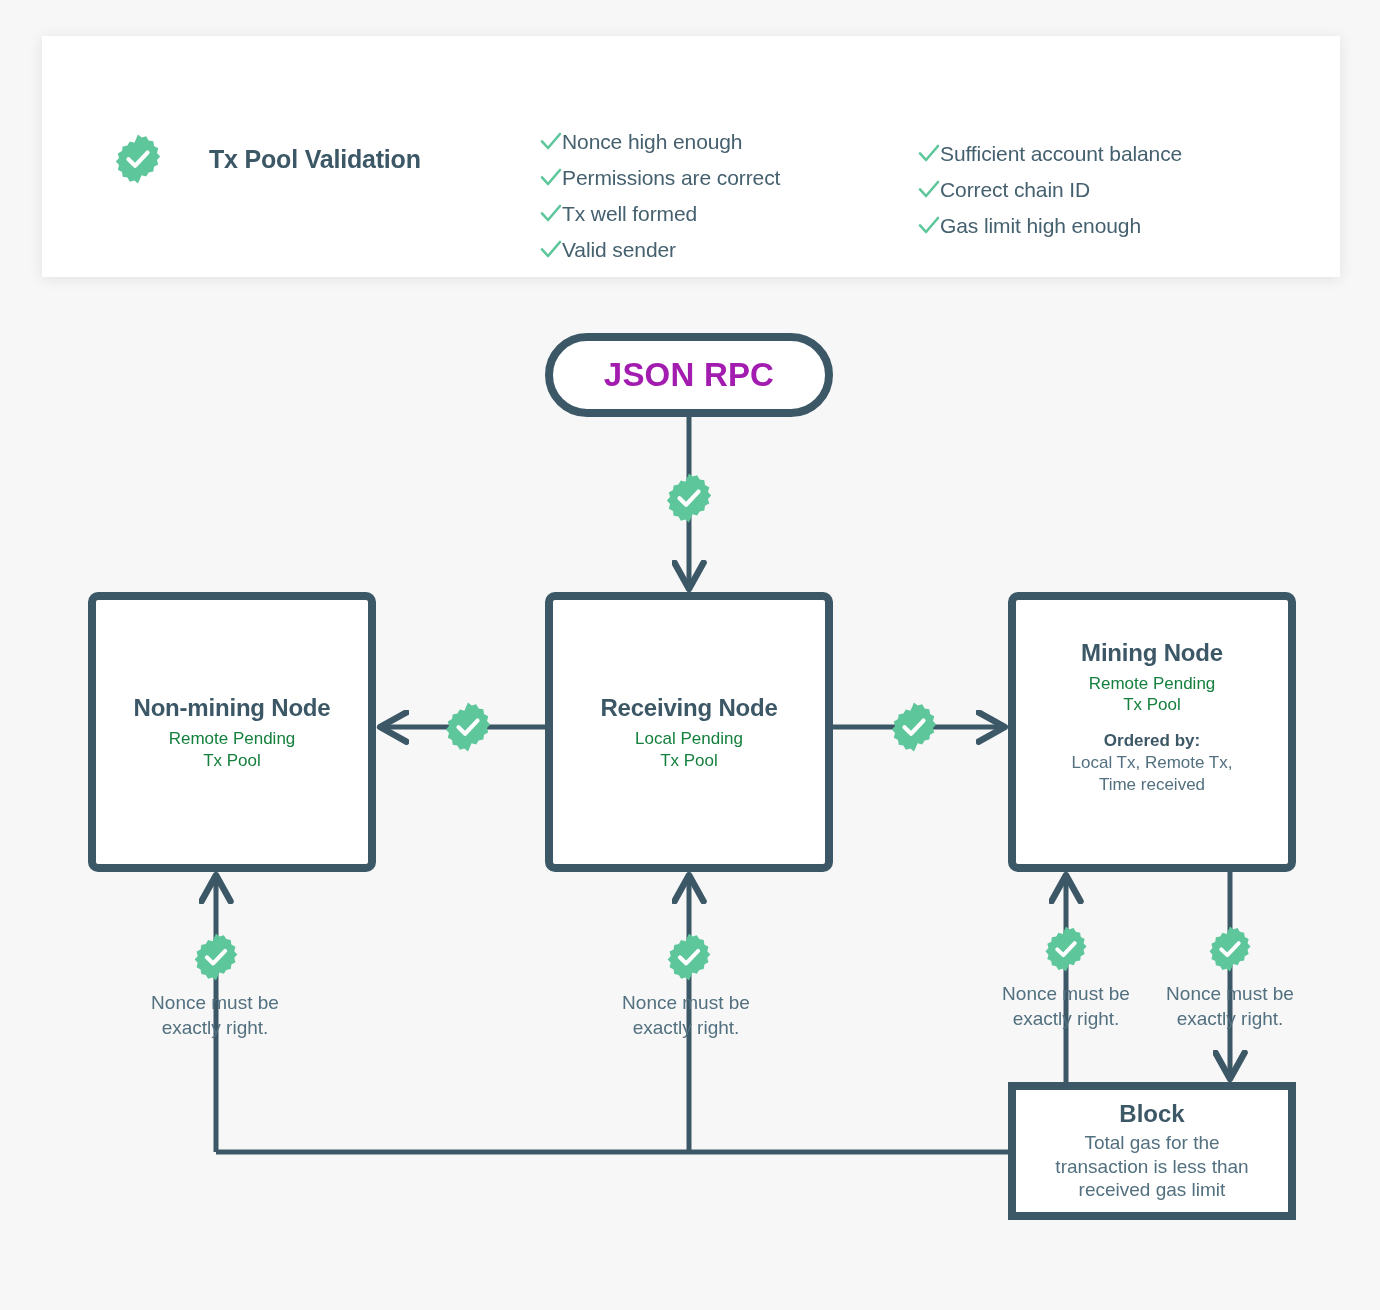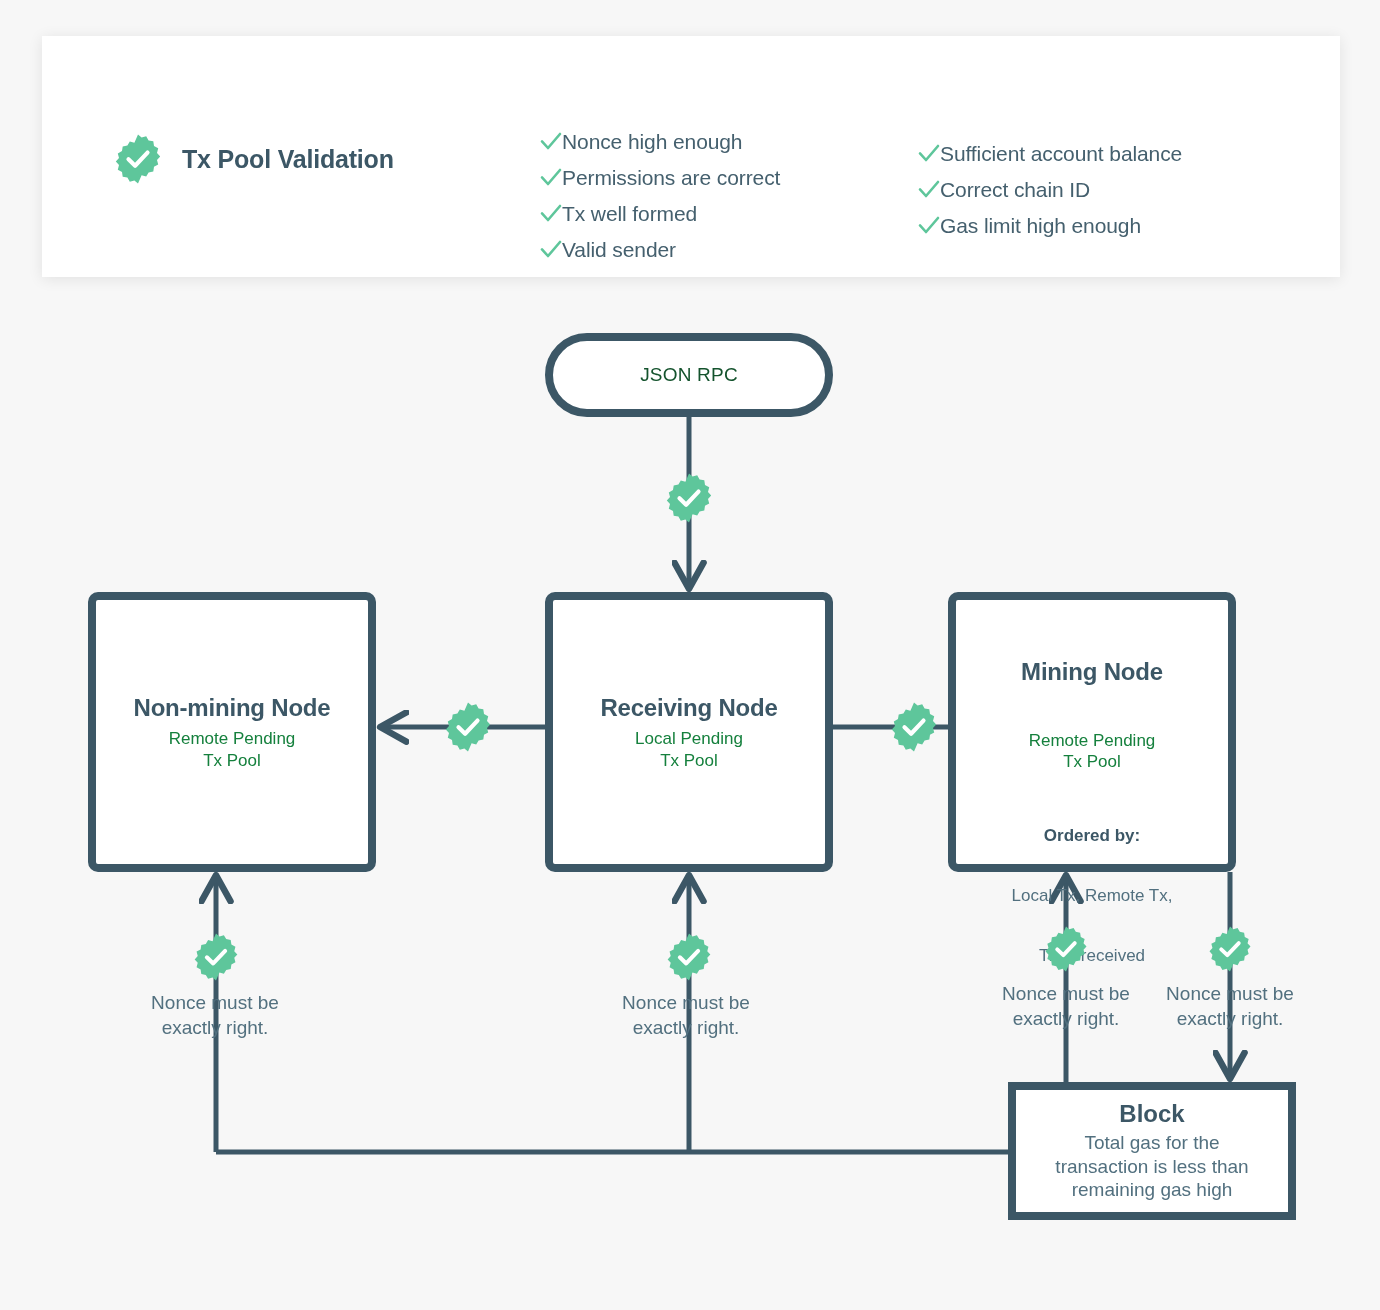--- a/index.html
+++ b/index.html
@@ -17,21 +17,21 @@
     width: 1298px; height: 241px;
     background: #ffffff;
     box-shadow: 0 2px 14px rgba(0,0,0,0.09);
   }
   .card-brand {
     position: absolute; left: 70px; top: 97px;
     display: flex; align-items: center; gap: 18px;
   }
   .card-title {
     font-size: 25px; font-weight: bold; color: #3c5766;
-    letter-spacing: -0.2px; white-space: nowrap;
+    letter-spacing: -0.2px; white-space: nowrap; margin-left: 27px;
   }
 
   .check-col { position: absolute; }
   .check-col.col1 { left: 498px; top: 88px; }
   .check-col.col2 { left: 876px; top: 100px; }
   .check-item {
     display: flex; align-items: flex-start; gap: 0;
     height: 36px;
   }
   .check-item .tick { flex: 0 0 auto; margin-top: 7px; }
@@ -63,33 +63,33 @@
   .node .n-label {
     font-size: 17px; font-weight: bold; color: #3c5766;
     margin-top: 14px; line-height: 1.3;
   }
   .node .n-detail {
     font-size: 17px; color: #52707f; line-height: 1.3;
   }
 
   #node-nonmining { left: 88px;  top: 592px; width: 288px; height: 280px; }
   #node-receiving { left: 545px; top: 592px; width: 288px; height: 280px; }
-  #node-mining    { left: 948px; top: 592px; width: 288px; height: 280px;
-                    justify-content: flex-start; padding-top: 56px; gap: 38px; }
+  #node-mining    { left: 1008px; top: 592px; width: 288px; height: 280px;
+                    justify-content: flex-start; padding-top: 37px; }
 
   .pill {
     position: absolute; left: 545px; top: 333px;
     width: 288px; height: 84px;
     background: #ffffff;
     border: 8px solid #3c5766;
     border-radius: 44px;
     display: flex; align-items: center; justify-content: center;
   }
   .pill .p-title {
-    font-size: 19px; font-weight: normal; color: #14532d; letter-spacing: 0.2px;
+    font-size: 33px; font-weight: bold; color: #a21caf; letter-spacing: 0.2px;
   }
 
   .block {
     position: absolute; left: 1008px; top: 1082px;
     width: 288px; height: 138px;
     background: #ffffff;
     border: 8px solid #3c5766;
     display: flex; flex-direction: column;
     align-items: center; justify-content: center; text-align: center;
   }
@@ -250,21 +250,21 @@
     <div class="n-label">Ordered by:</div>
     <div class="n-detail">Local Tx, Remote Tx,</div>
     <div class="n-detail">Time received</div>
   </div>
 
   <div class="block">
     <div class="b-title">Block</div>
     <div class="b-sub">
       <div>Total gas for the</div>
       <div>transaction is less than</div>
-      <div>remaining gas high</div>
+      <div>received gas limit</div>
     </div>
   </div>
 
   <span class="badge-abs" style="left:663px; top:472px;">
     <svg class="seal" width="52" height="52" viewBox="0 0 52 52">
       <path fill="#5ec69b" d="M26 1.5l3.6 3.1 4.6-1.3 2.4 4.1 4.7 0.9 0.7 4.7 4.2 2.3-1.2 4.6 3.2 3.5-3.2 3.5 1.2 4.6-4.2 2.3-0.7 4.7-4.7 0.9-2.4 4.1-4.6-1.3L26 50.5l-3.6-3.1-4.6 1.3-2.4-4.1-4.7-0.9-0.7-4.7-4.2-2.3 1.2-4.6L3.8 28.5 7 25l-1.2-4.6 4.2-2.3 0.7-4.7 4.7-0.9 2.4-4.1 4.6 1.3z"></path>
       <path fill="none" stroke="#ffffff" stroke-width="4.2" stroke-linecap="round" stroke-linejoin="round" d="M16.5 26.3l6.6 6.4 12.4-13.1"></path>
     </svg>
   </span>
 

